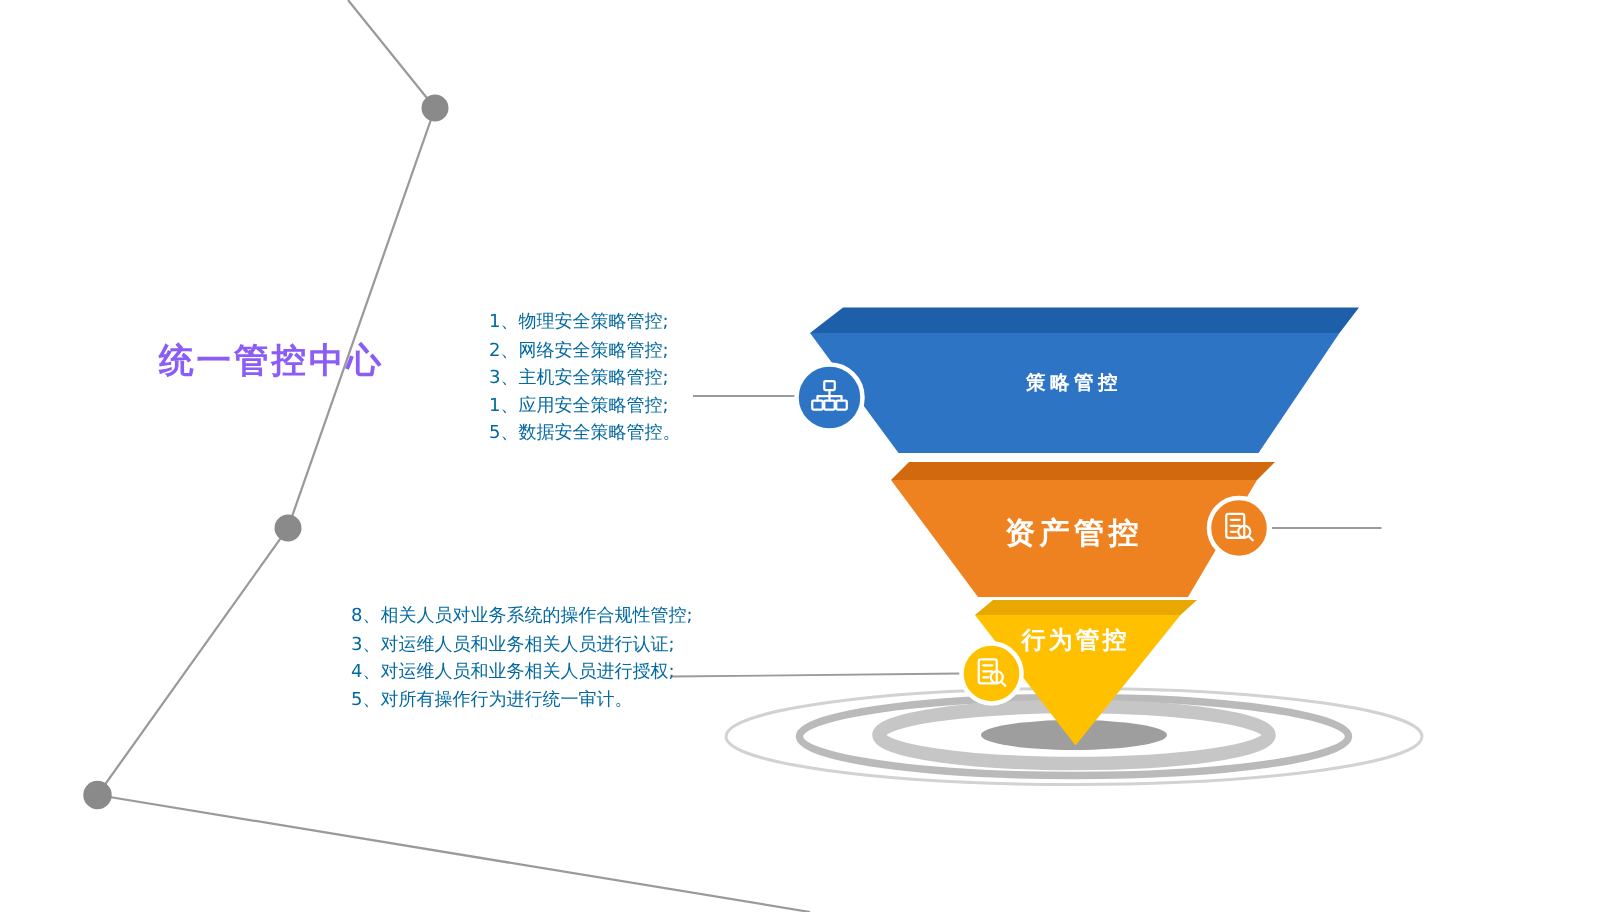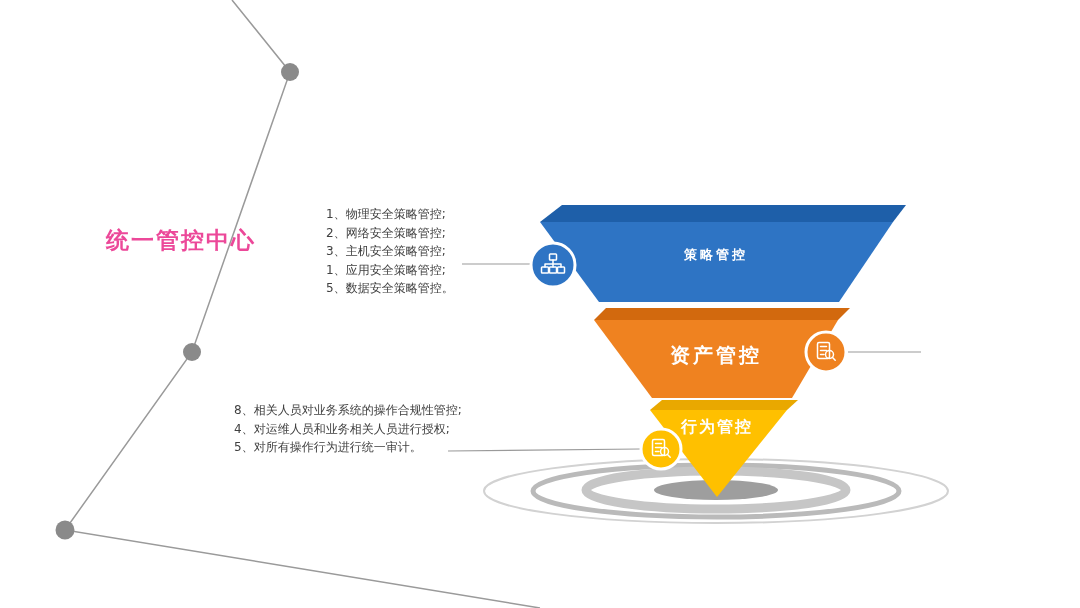--- a/index.html
+++ b/index.html
@@ -3,24 +3,24 @@
 <meta charset="utf-8">
 <style>
   html,body{margin:0;padding:0;background:#fff;}
   .stage{
     position:relative;width:1080px;height:608px;background:#ffffff;
     overflow:hidden;font-family:"DejaVu Sans","Liberation Sans",sans-serif;
   }
   .stage svg{position:absolute;left:0;top:0;}
   .title{
     position:absolute;left:106px;top:225px;font-size:23px;font-weight:bold;
-    color:#ec4899;letter-spacing:2px;white-space:nowrap;
+    color:#8b5cf6;letter-spacing:2px;white-space:nowrap;
   }
   .list{
-    position:absolute;font-size:12px;line-height:18.6px;color:#404040;
+    position:absolute;font-size:12px;line-height:18.6px;color:#0369a1;
     white-space:nowrap;
   }
   .l-policy{left:326px;top:205px;}
   .l-asset{left:928px;top:302px;}
   .l-behavior{left:234px;top:401px;}
   .funnel-label{
     position:absolute;color:#ffffff;font-weight:bold;text-align:center;
     letter-spacing:3px;white-space:nowrap;
   }
   .fl-policy{left:561px;top:246px;width:310px;font-size:13px;}
@@ -103,20 +103,21 @@
     <div>1、物理安全策略管控;</div>
     <div>2、网络安全策略管控;</div>
     <div>3、主机安全策略管控;</div>
     <div>1、应用安全策略管控;</div>
     <div>5、数据安全策略管控。</div>
   </div>
 
 
   <div class="list l-behavior">
     <div>8、相关人员对业务系统的操作合规性管控;</div>
+    <div>3、对运维人员和业务相关人员进行认证;</div>
     <div>4、对运维人员和业务相关人员进行授权;</div>
     <div>5、对所有操作行为进行统一审计。</div>
   </div>
 
   <div class="funnel-label fl-policy">策略管控</div>
   <div class="funnel-label fl-asset">资产管控</div>
   <div class="funnel-label fl-behavior">行为管控</div>
 
 </div>
 

